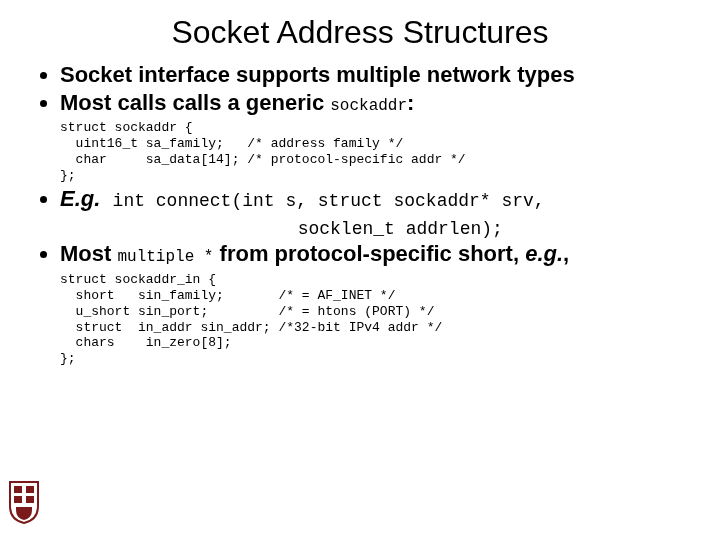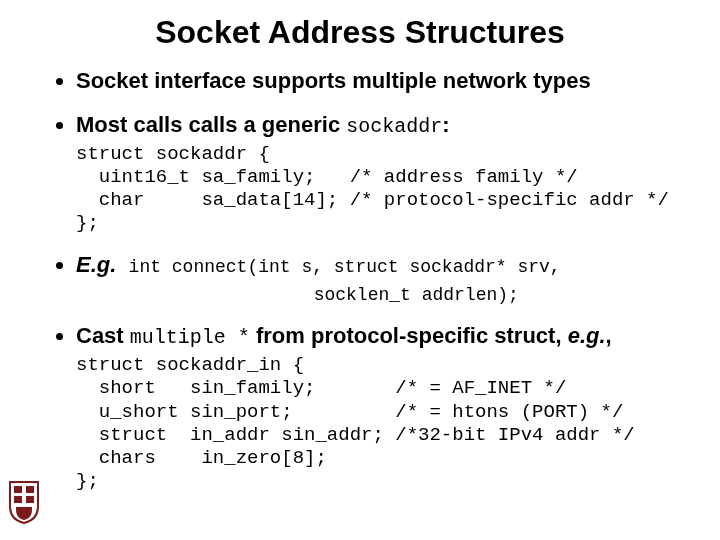--- a/index.html
+++ b/index.html
@@ -16,57 +16,57 @@
     position: relative;
     width: 720px;
     height: 540px;
     box-sizing: border-box;
     padding: 14px 32px 0 32px;
   }
   h1.title {
     margin: 0;
     text-align: center;
     font-size: 32px;
-    font-weight: bold;
+    font-weight: normal;
   }
   ul.outer {
     margin: 10px 0 0 0;
     padding-left: 28px;
     list-style: disc;
   }
   ul.outer > li {
     font-size: 22px;
     font-weight: bold;
     line-height: 1.25;
-    margin: 16px;
+    margin: 0;
   }
   .codeblock {
     font-family: "Courier New", Courier, monospace;
-    font-size: 19px;
+    font-size: 13px;
     font-weight: normal;
     white-space: pre;
     line-height: 1.22;
     margin: 4px 0 2px 0;
   }
   .eg-line {
     font-size: 22px;
     font-weight: bold;
   }
   .eg-label {
     font-style: italic;
   }
   .eg-code {
     font-family: "Courier New", Courier, monospace;
     font-weight: normal;
     font-size: 18px;
   }
   .mono-inline {
     font-family: "Courier New", Courier, monospace;
     font-weight: normal;
-    font-size: 20px;
+    font-size: 16px;
   }
   .ital { font-style: italic; }
   .crest {
     position: absolute;
     left: 8px;
     bottom: 16px;
     width: 32px;
     height: 44px;
   }
 </style>
@@ -92,21 +92,21 @@
     </li>
 
     <li>
       <span class="eg-line">
         <span class="eg-label">E.g.</span>&nbsp;&nbsp;<span class="eg-code" style="white-space:pre;text-align:right;">int connect(int s, struct sockaddr* srv,
                       socklen_t addrlen);</span>
       </span>
     </li>
 
     <li>
-      <span>Cast </span><span class="mono-inline">multiple *</span><span> from protocol-specific struct, </span><span class="ital">e.g.</span><span>,</span>
+      <span>Most </span><span class="mono-inline">multiple *</span><span> from protocol-specific short, </span><span class="ital">e.g.</span><span>,</span>
       <div class="codeblock">struct sockaddr_in {
   short   sin_family;       /* = AF_INET */
   u_short sin_port;         /* = htons (PORT) */
   struct  in_addr sin_addr; /*32-bit IPv4 addr */
   chars    in_zero[8];
 };</div>
     </li>
 
   </ul>
 

